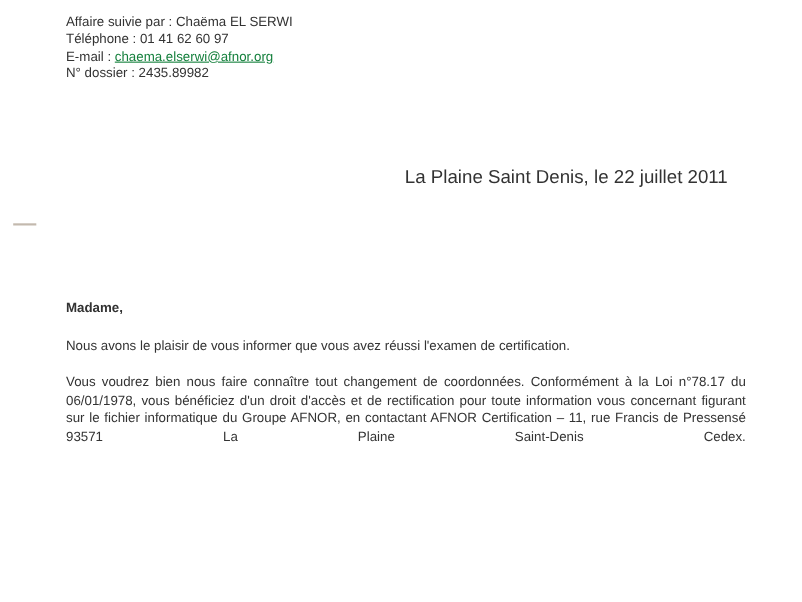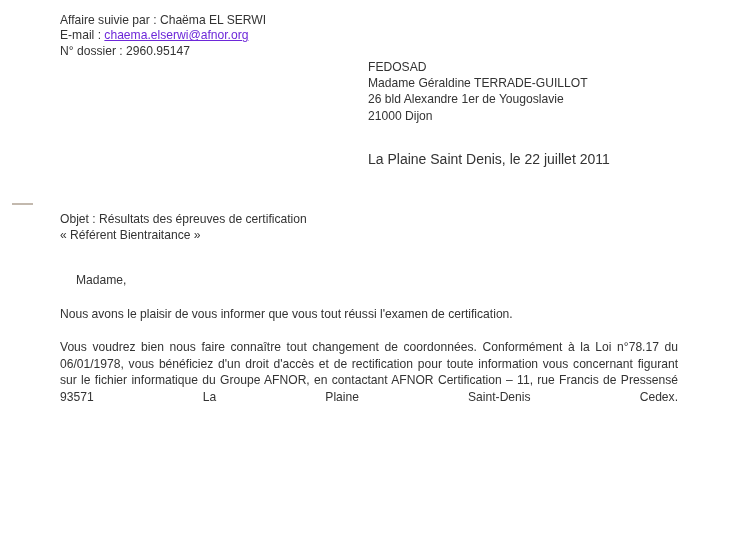--- a/index.html
+++ b/index.html
@@ -40,42 +40,42 @@
     left: 60px;
     top: 13px;
     font-size: 12.1px;
     line-height: 15.3px;
     white-space: nowrap;
   }
   .sender-line {
     display: block;
   }
   .email-link {
-    color: #6d28d9;
+    color: #15803d;
   }
 
   
   .recipient-block {
     position: absolute;
     left: 368px;
     top: 59px;
     font-size: 12.1px;
     line-height: 16.2px;
     white-space: nowrap;
   }
   .recipient-line {
     display: block;
   }
 
   
   .date-line {
     position: absolute;
     left: 368px;
     top: 151px;
-    font-size: 14px;
+    font-size: 17px;
     white-space: nowrap;
     text-align: right;
   }
 
   
   .subject-block {
     position: absolute;
     left: 60px;
     top: 211px;
     font-size: 12.1px;
@@ -89,21 +89,22 @@
   
   .body-block {
     position: absolute;
     left: 60px;
     top: 272px;
     width: 618px;
     font-size: 12.1px;
     line-height: 16.6px;
   }
   .salutation {
-    margin: 0 0 17px 16px;
+    margin: 0 0 17px 0;
+    font-weight: bold;
   }
   .para {
     margin: 0 0 17px 0;
     text-align: justify;
     text-justify: inter-word;
   }
   .para:last-child {
     margin-bottom: 0;
   }
   
@@ -118,38 +119,29 @@
 </style>
 </head>
 <body>
 
 <div class="page">
 
   <div class="scan-mark"></div>
 
   <div class="sender-block">
     <span class="sender-line">Affaire suivie par : Chaëma EL SERWI</span>
+    <span class="sender-line">Téléphone : 01 41 62 60 97</span>
     <span class="sender-line"><span>E-mail : </span><a class="email-link" href="#">chaema.elserwi@afnor.org</a></span>
-    <span class="sender-line">N° dossier : 2960.95147</span>
+    <span class="sender-line">N° dossier : 2435.89982</span>
   </div>
 
-  <div class="recipient-block">
-    <span class="recipient-line">FEDOSAD</span>
-    <span class="recipient-line">Madame Géraldine TERRADE-GUILLOT</span>
-    <span class="recipient-line">26 bld Alexandre 1er de Yougoslavie</span>
-    <span class="recipient-line">21000 Dijon</span>
-  </div>
 
   <div class="date-line">La Plaine Saint Denis, le 22 juillet 2011</div>
 
-  <div class="subject-block">
-    <span class="subject-line">Objet : Résultats des épreuves de certification</span>
-    <span class="subject-line">« Référent Bientraitance »</span>
-  </div>
 
   <div class="body-block">
     <p class="salutation">Madame,</p>
-    <p class="para">Nous avons le plaisir de vous informer que vous tout réussi l'examen de certification.</p>
+    <p class="para">Nous avons le plaisir de vous informer que vous avez réussi l'examen de certification.</p>
     <p class="para para-justified">Vous voudrez bien nous faire connaître tout changement de coordonnées. Conformément à la Loi n°78.17 du 06/01/1978, vous bénéficiez d'un droit d'accès et de rectification pour toute information vous concernant figurant sur le fichier informatique du Groupe AFNOR, en contactant AFNOR Certification – 11, rue Francis de Pressensé 93571 La Plaine Saint-Denis Cedex.</p>
 
   </div>
 
 </div>
 
 </body></html>

